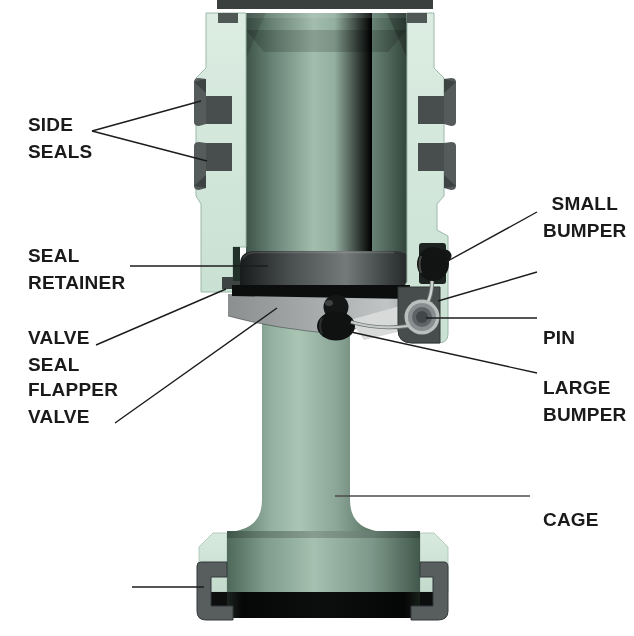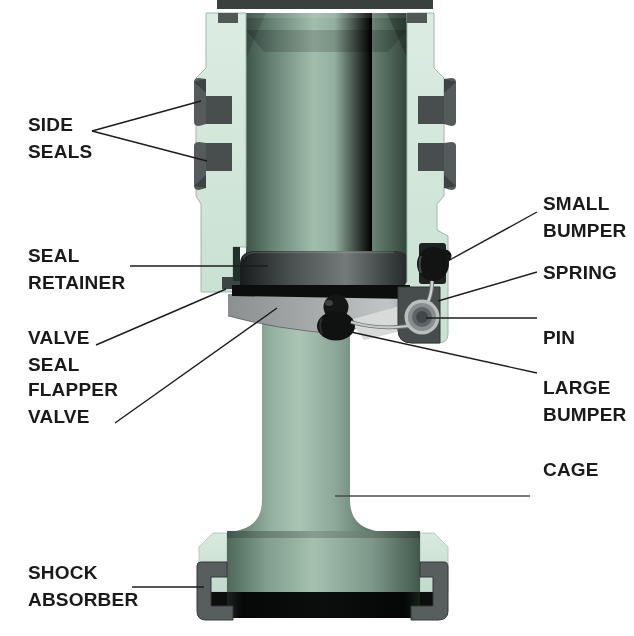--- a/index.html
+++ b/index.html
@@ -205,23 +205,20 @@
   </svg>
 
   <div class="lbl" style="left:28px;top:111px;">SIDE
 SEALS</div>
   <div class="lbl" style="left:28px;top:242px;">SEAL
 RETAINER</div>
   <div class="lbl" style="left:28px;top:324px;">VALVE
 SEAL</div>
   <div class="lbl" style="left:28px;top:376px;">FLAPPER
 VALVE</div>
-  <div class="lbl" style="left:543px;top:190px;">SMALL
+  <div class="lbl" style="left:543px;top:190px;text-align:center;">SMALL
 BUMPER</div>
-  <div class="lbl" style="left:543px;top:259px;">SPRING</div>
   <div class="lbl" style="left:543px;top:324px;">PIN</div>
   <div class="lbl" style="left:543px;top:350px;margin-top:24px;">LARGE
 BUMPER</div>
-  <div class="lbl" style="left:543px;top:456px;">CAGE</div>
-  <div class="lbl" style="left:28px;top:559px;">SHOCK
-ABSORBER</div>
+  <div class="lbl" style="left:543px;top:506px;">CAGE</div>
 
 </div>
 
 </body></html>

